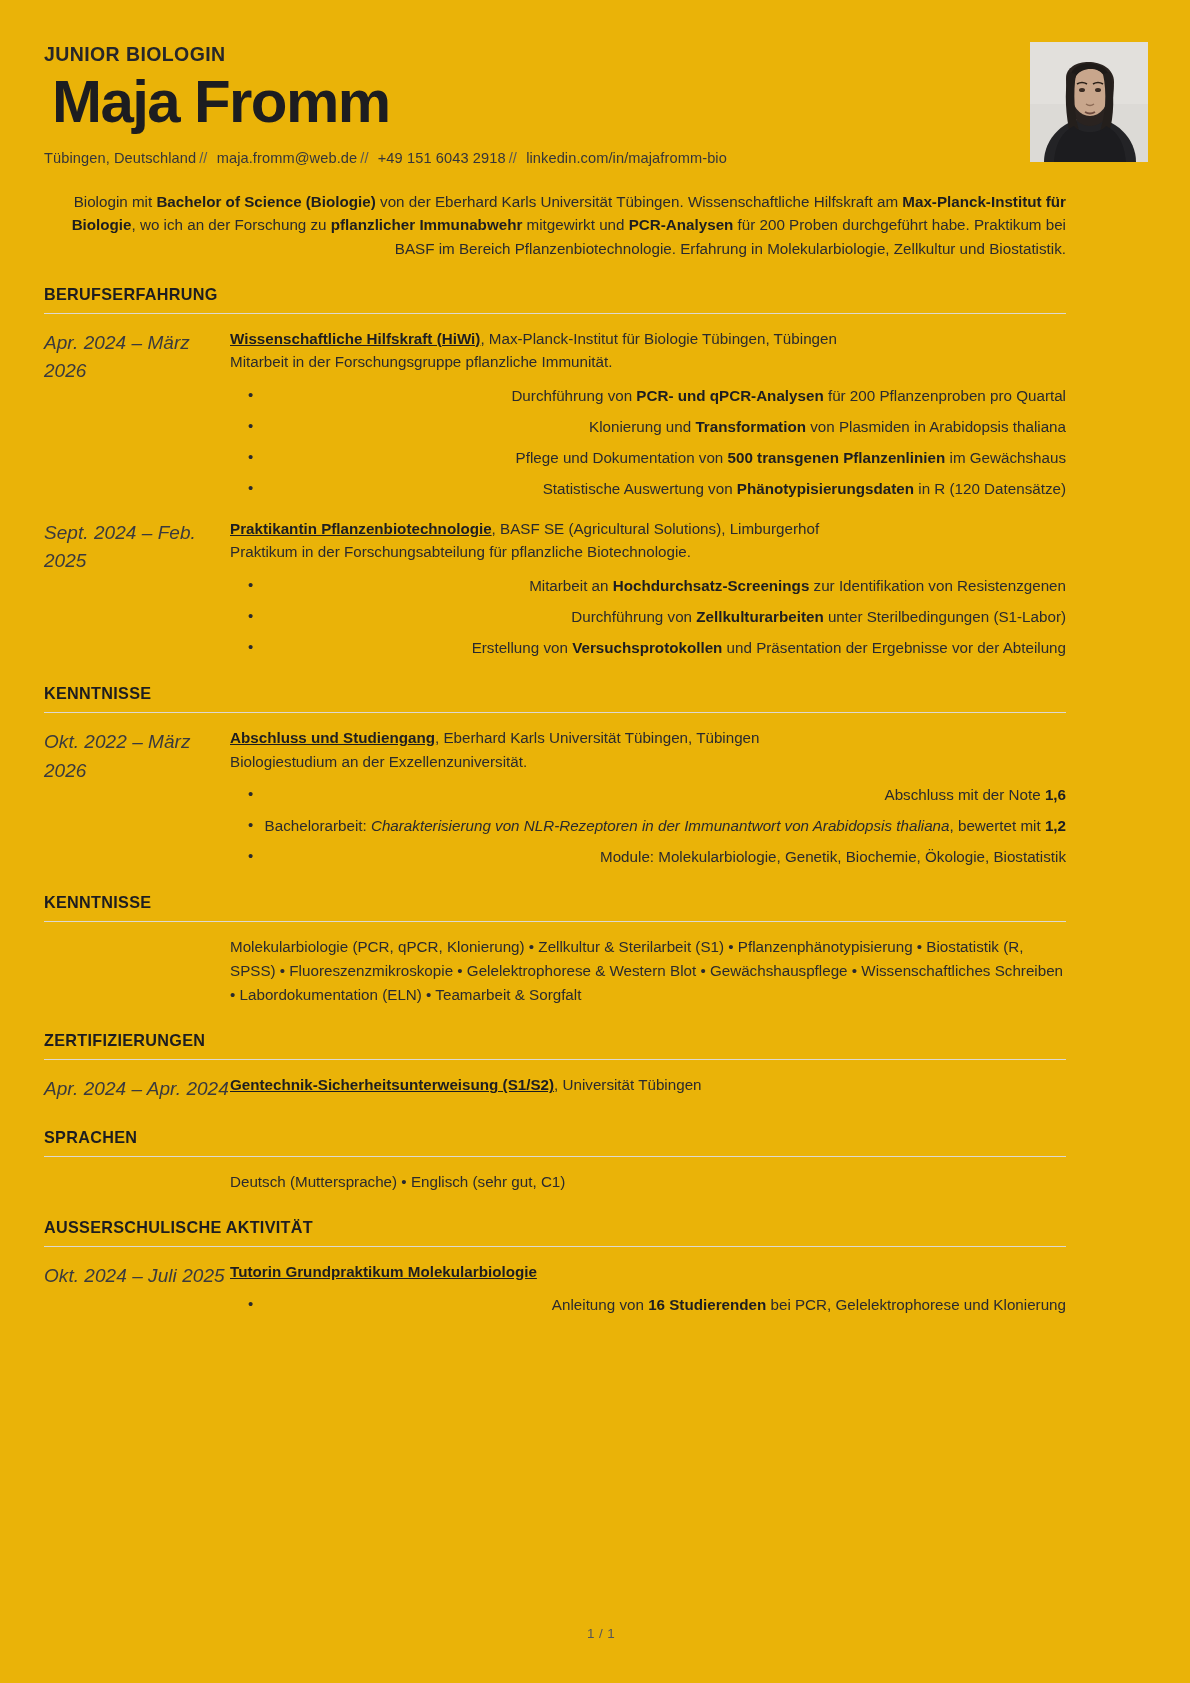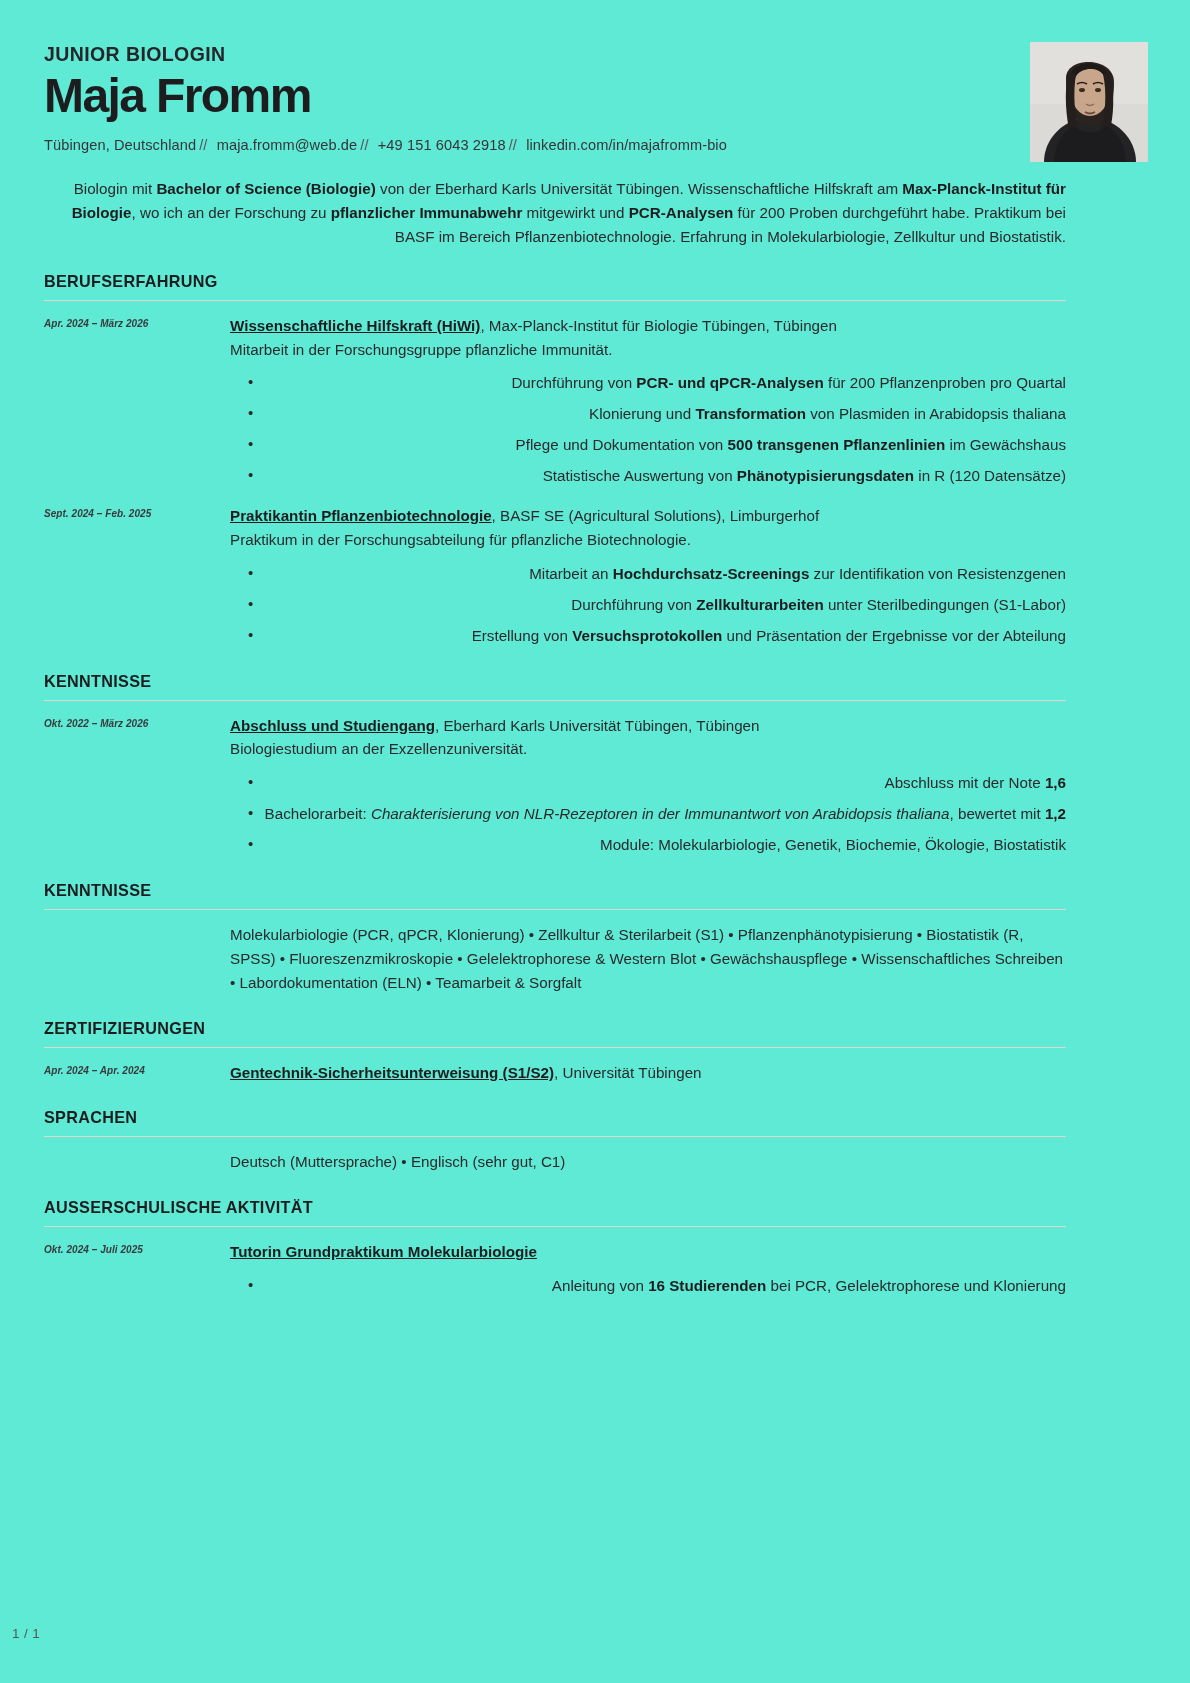--- a/index.html
+++ b/index.html
@@ -10,44 +10,44 @@
   body {
     font-family: "Liberation Sans", sans-serif;
     color: #26262a;
     -webkit-font-smoothing: antialiased;
   }
   .page {
     position: relative;
     width: 1190px;
     min-height: 1683px;
     margin: 0 auto;
-    background: #5eead4;
+    background: #eab308;
     box-sizing: border-box;
     padding: 42px 60px 0 44px;
   }
   .inner { width: 1022px; }
 
   
   .header {
     position: relative;
   }
   .job-title {
     font-size: 19.5px;
     font-weight: bold;
     letter-spacing: 0.4px;
     color: #26262a;
     margin: 0 0 4px 0;
     line-height: 1.3;
   }
   .name {
-    font-size: 48px;
+    font-size: 60px;
     font-weight: bold;
     letter-spacing: -1.6px;
     line-height: 1.04;
-    margin: 0 0 4px 0;
+    margin: 0 0 4px 8px;
     color: #1d1d20;
   }
   .contact {
     font-size: 14.6px;
     color: #35353a;
     letter-spacing: 0.1px;
     margin-top: 14px;
     line-height: 1.5;
   }
   .contact .sep { padding: 0 5px 0 3px; color: #55555a; }
@@ -90,27 +90,26 @@
 
   .entry {
     display: flex;
     align-items: flex-start;
     margin-bottom: 16px;
   }
   .entry:last-child { margin-bottom: 0; }
   .entry-date {
     width: 186px;
     flex: 0 0 186px;
-    font-size: 10px;
+    font-size: 19px;
     font-style: italic;
     color: #3a3a3e;
     line-height: 1.5;
     padding-top: 2px;
     letter-spacing: 0.05px;
-    font-weight: bold;
   }
   .entry-body {
     flex: 1 1 auto;
     min-width: 0;
   }
   .entry-head {
     font-size: 15.2px;
     line-height: 1.55;
     color: #2a2a2e;
   }
@@ -154,20 +153,21 @@
     font-size: 15.2px;
     line-height: 1.58;
     color: #2a2a2e;
   }
 
   .footer {
     position: absolute;
     left: 12px;
     right: 0;
     bottom: 42px;
+    text-align: center;
     font-size: 13.4px;
     color: #55555a;
     letter-spacing: 0.4px;
   }
 </style>
 </head>
 <body>
 
 <div class="page">
   <div class="inner">

